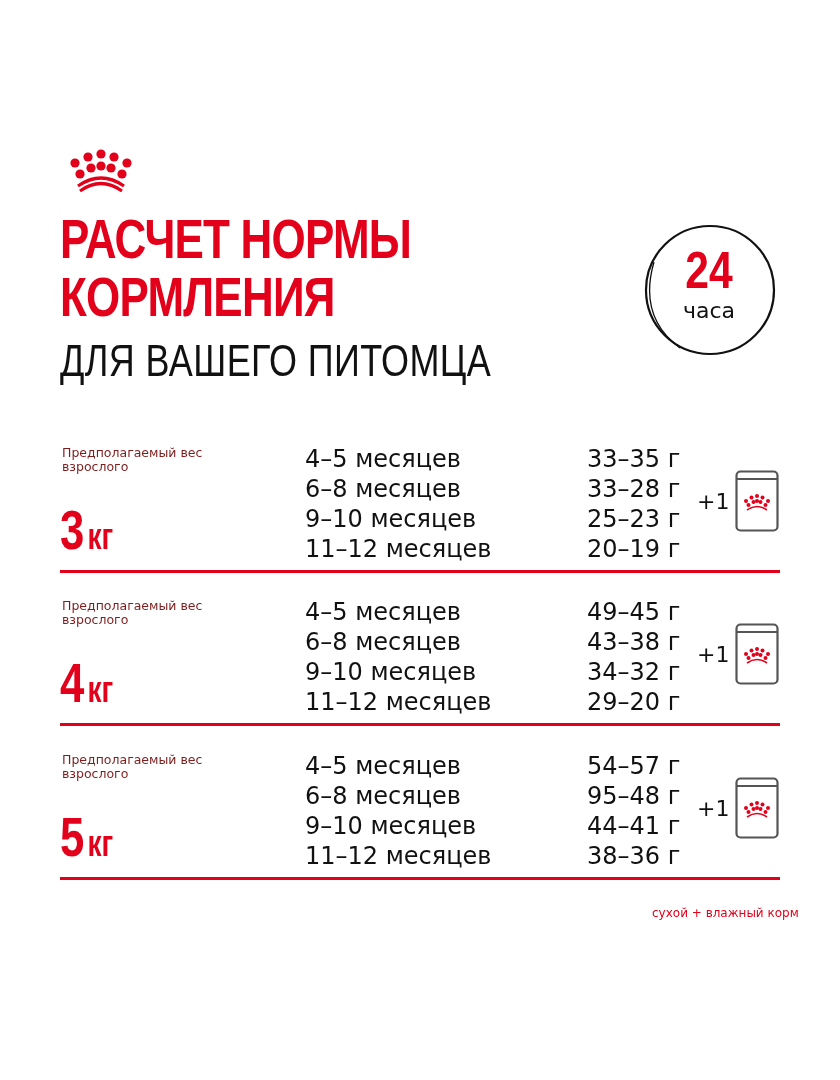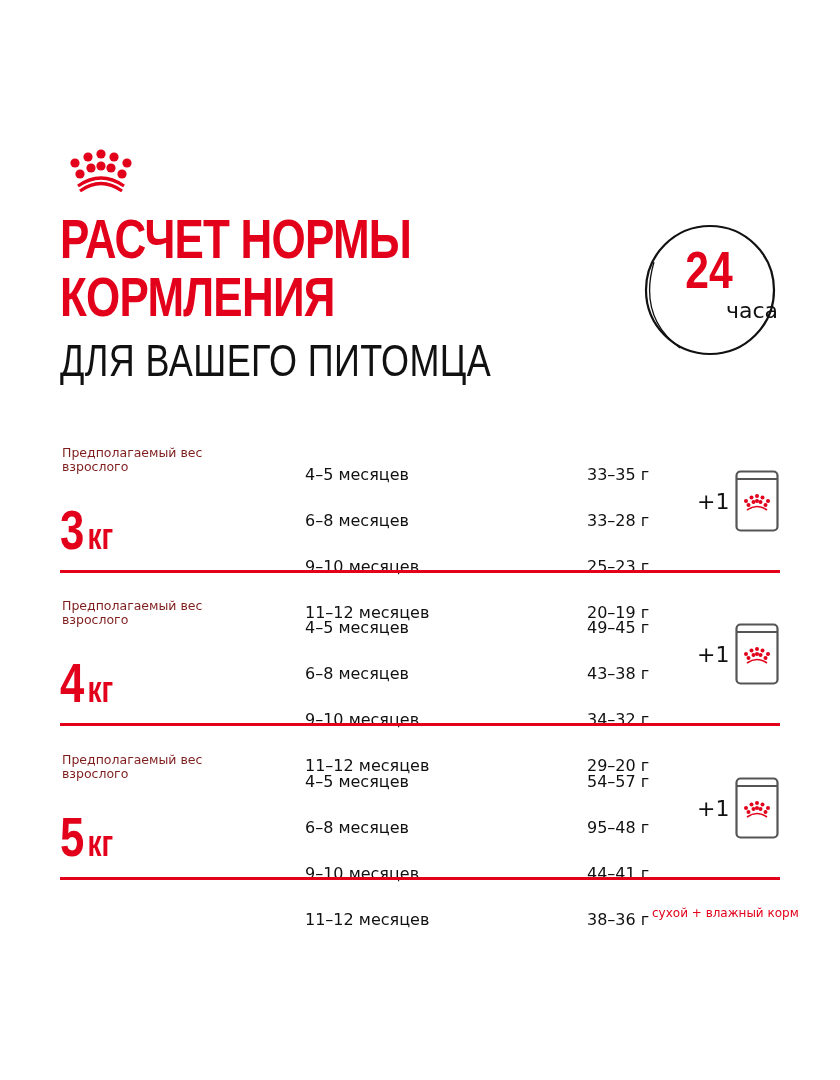--- a/index.html
+++ b/index.html
@@ -69,21 +69,21 @@
       font-size: 52px;
       color: #e2001a;
       line-height: 1;
       transform: scaleX(0.82);
     }
     .badge-unit {
       position: absolute;
       left: 0;
       width: 138px;
       top: 78px;
-      text-align: right;
+      text-align: center;
       font-family: "DejaVu Sans", sans-serif;
       font-size: 22px;
       color: #111111;
       line-height: 1;
     }
     .section {
       position: absolute;
       left: 60px;
       width: 720px;
       height: 140px;
@@ -118,24 +118,23 @@
     .rows {
       position: absolute;
       left: 245px;
       top: 4px;
       width: 380px;
     }
     .row {
       height: 30px;
       position: relative;
       font-family: "DejaVu Sans", sans-serif;
-      font-size: 16px;
+      font-size: 24px;
       line-height: 30px;
       color: #111111;
-      margin-top: 16px;
     }
     .row .age { position: absolute; left: 0; top: 0; white-space: nowrap; }
     .row .amount { position: absolute; left: 282px; top: 0; white-space: nowrap; }
     .plus {
       position: absolute;
       left: 637px;
       top: 48px;
       font-family: "DejaVu Sans", sans-serif;
       font-size: 22px;
       color: #111111;

